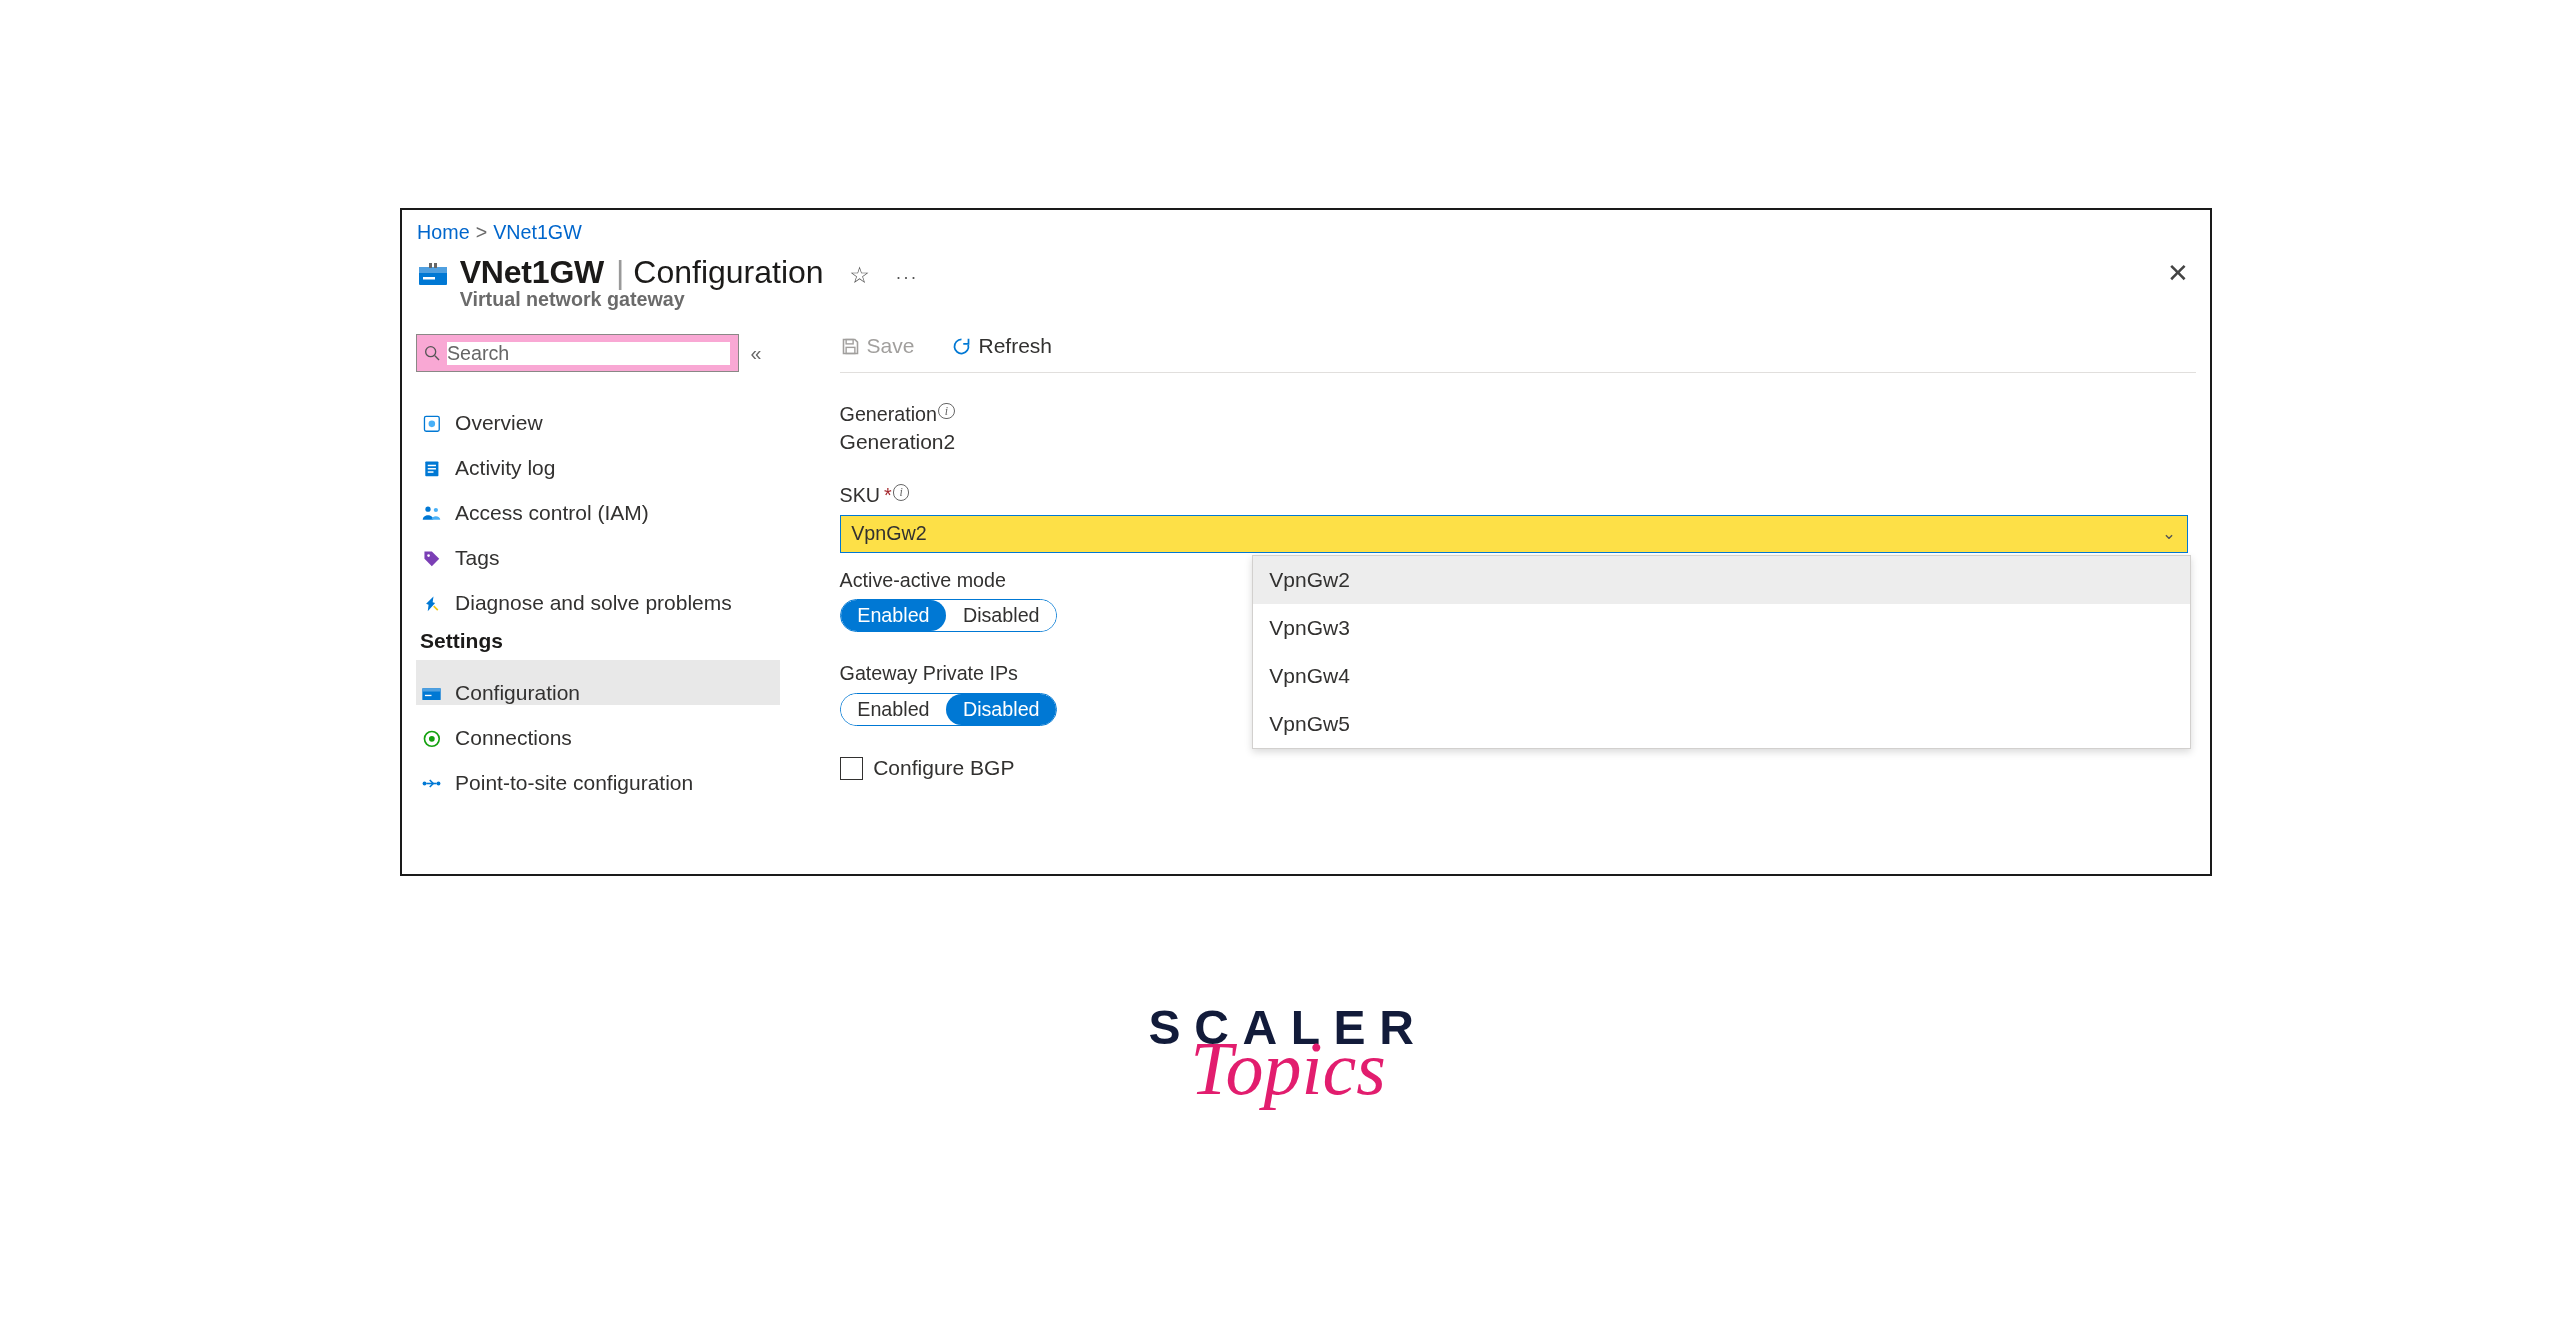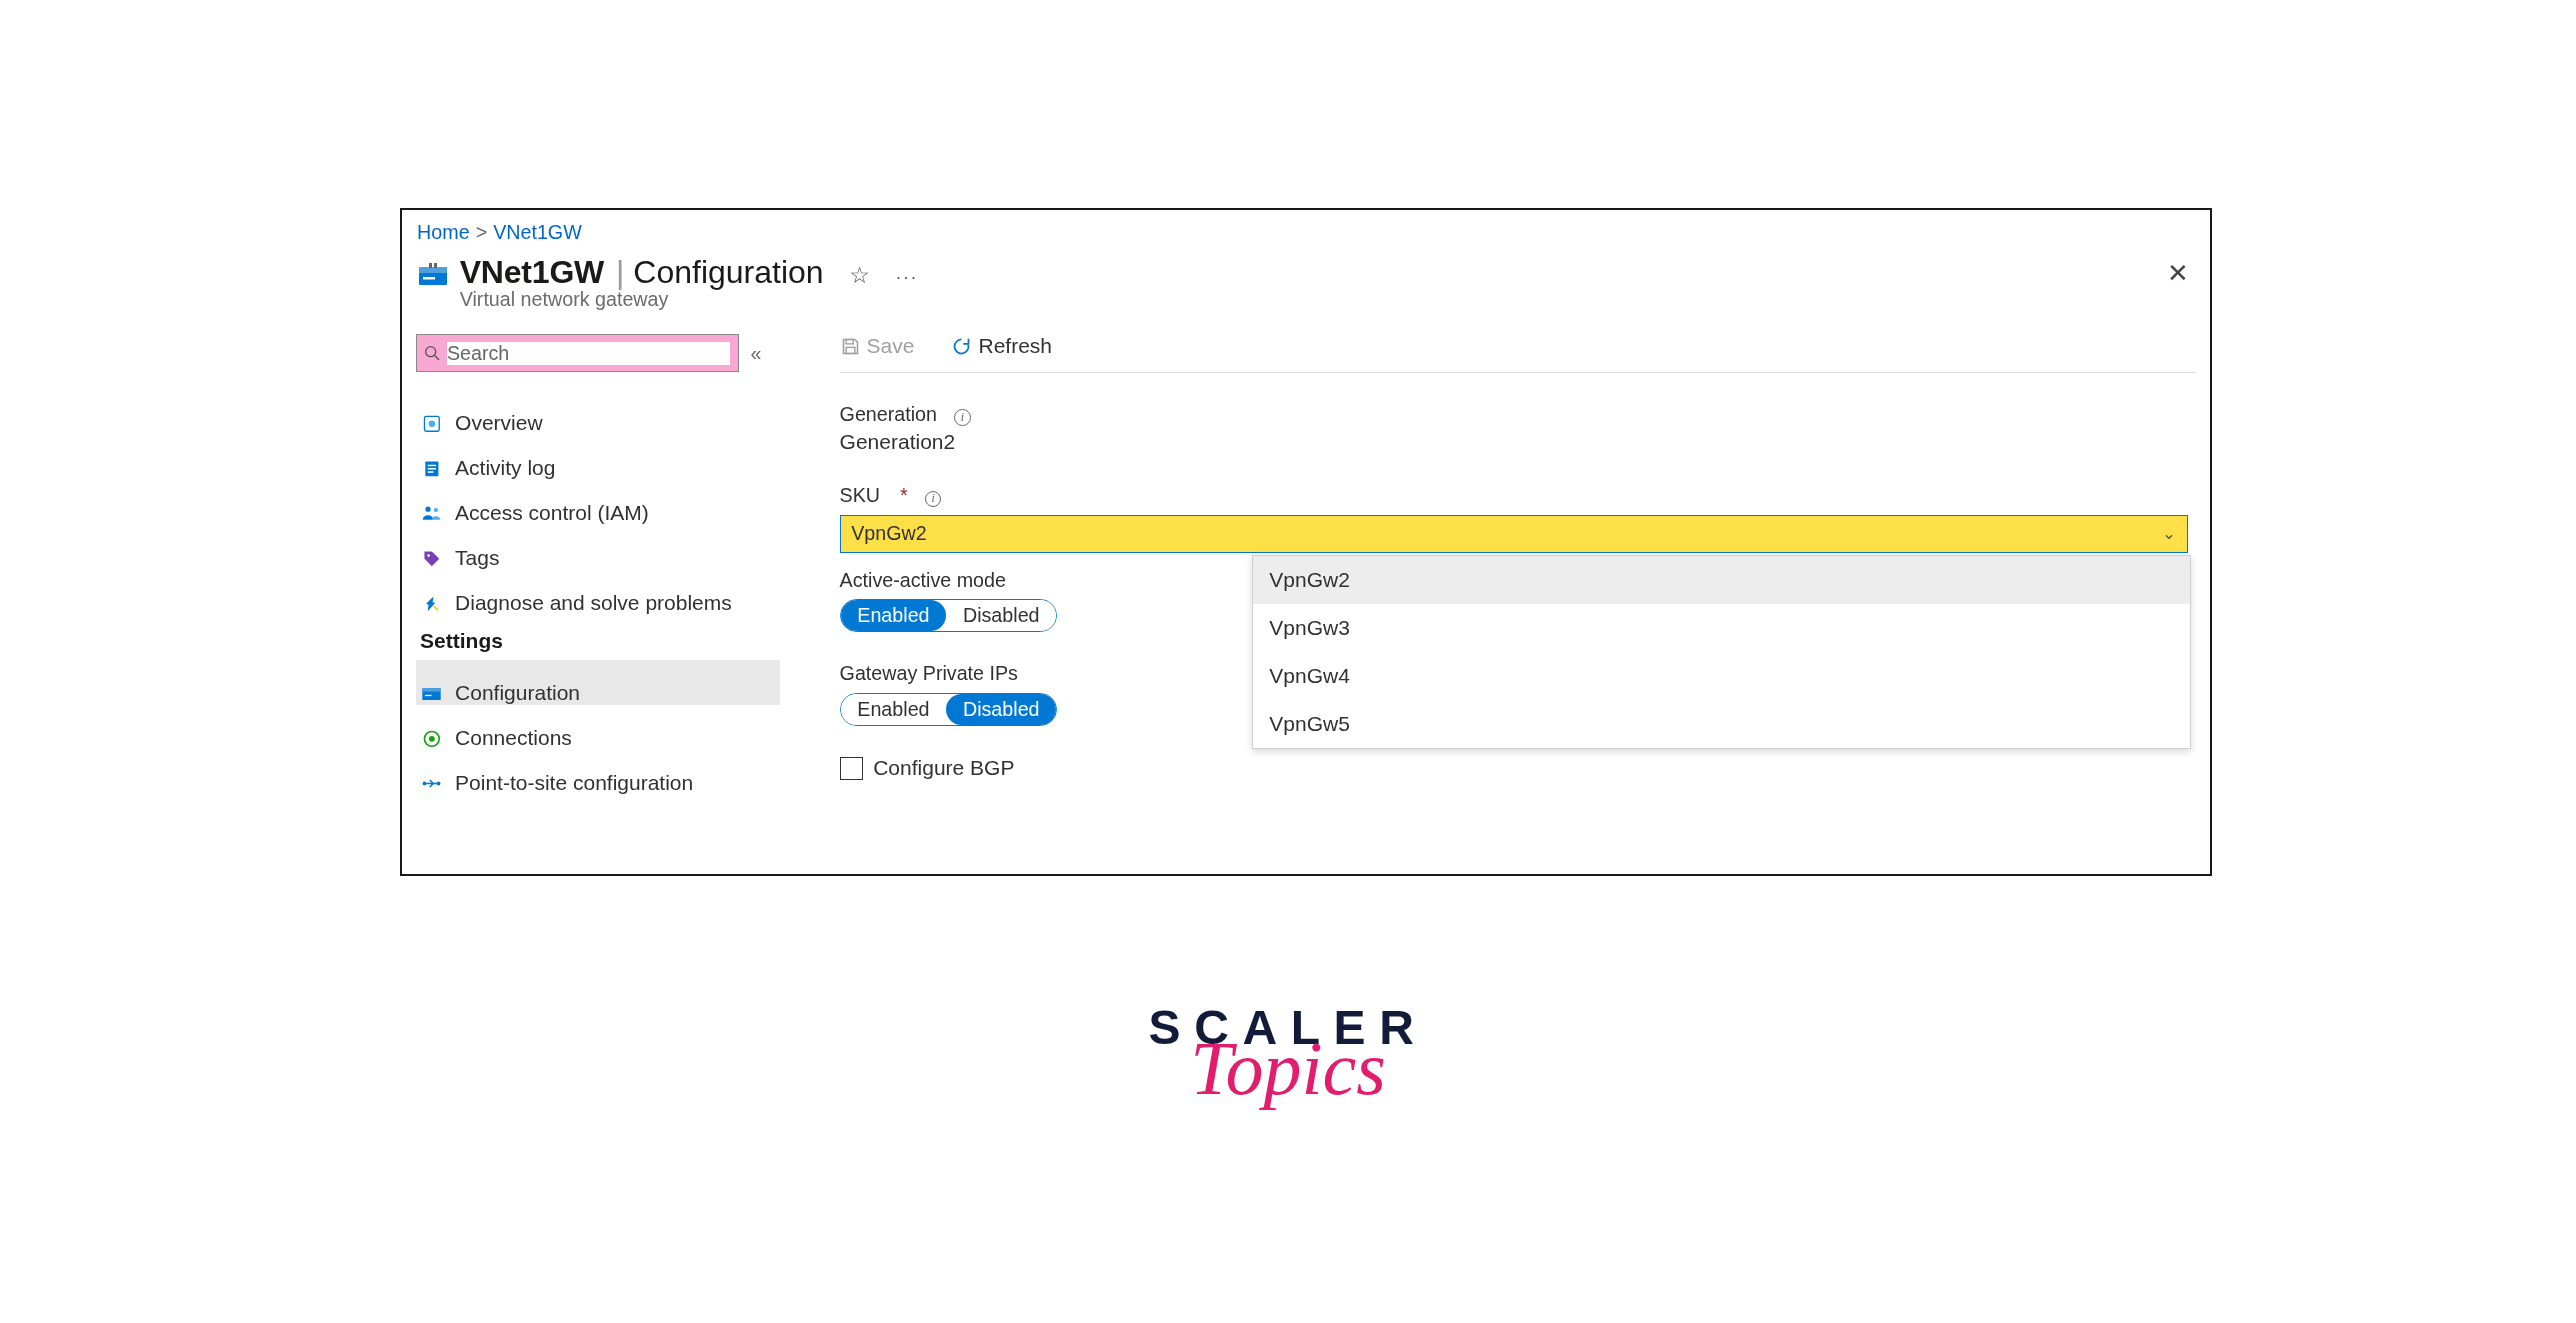--- a/index.html
+++ b/index.html
@@ -76,20 +76,21 @@
     font-size: 26px;
     color: #444;
     cursor: pointer;
     line-height: 1;
   }
   .subtitle {
     font-size: 19.7px;
     color: #6b6b6b;
     margin-top: -3px;
     margin-left: 42px;
+    font-weight: bold;
   }
   .body-grid {
     display: flex;
     margin-top: 23px;
   }
   .sidebar {
     width: 379px;
     flex-shrink: 0;
   }
   .search-row {
@@ -159,21 +160,21 @@
     align-items: center;
     gap: 6px;
     font-size: 21px;
     cursor: pointer;
   }
   .t-btn.disabled { color: #a19f9d; cursor: default; }
   .t-btn .t-icon { width: 21px; height: 21px; }
   .t-refresh { color: #323130; }
   .t-refresh .t-icon { color: #0078d4; }
   .main-form { padding-top: 30px; }
-  .field-label-row { display: flex; align-items: flex-end; gap: 17px; font-size: 19.7px; color: #323130; }
+  .field-label-row { display: flex; align-items: flex-start; gap: 1px; font-size: 19.7px; color: #323130; }
   .field-label-row .info {
     width: 16.7px; height: 16.7px; border: 1.1px solid #666; border-radius: 50%;
     display: inline-flex; align-items: center; justify-content: center;
     font-size: 12px; color: #666; font-style: italic; font-family: Georgia, serif;
     cursor: pointer;
   }
   .req { color: #a4262c; margin-left: 3px; }
   .field-value { font-size: 21px; color: #323130; margin-top: 4.5px; }
   .field-block { margin-bottom: 30px; }
   .sku-select {

